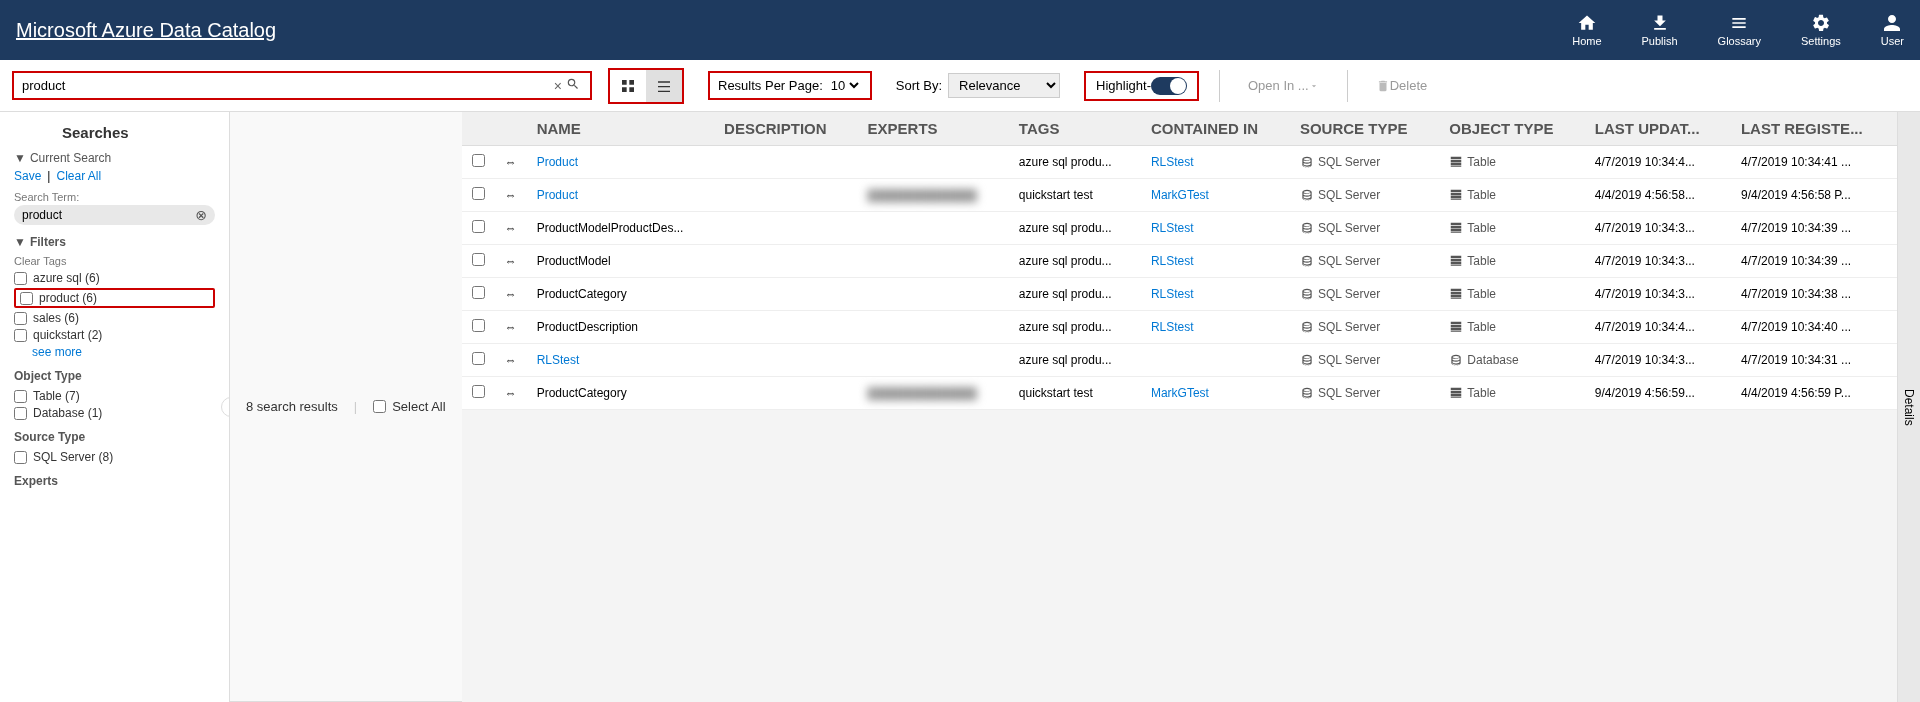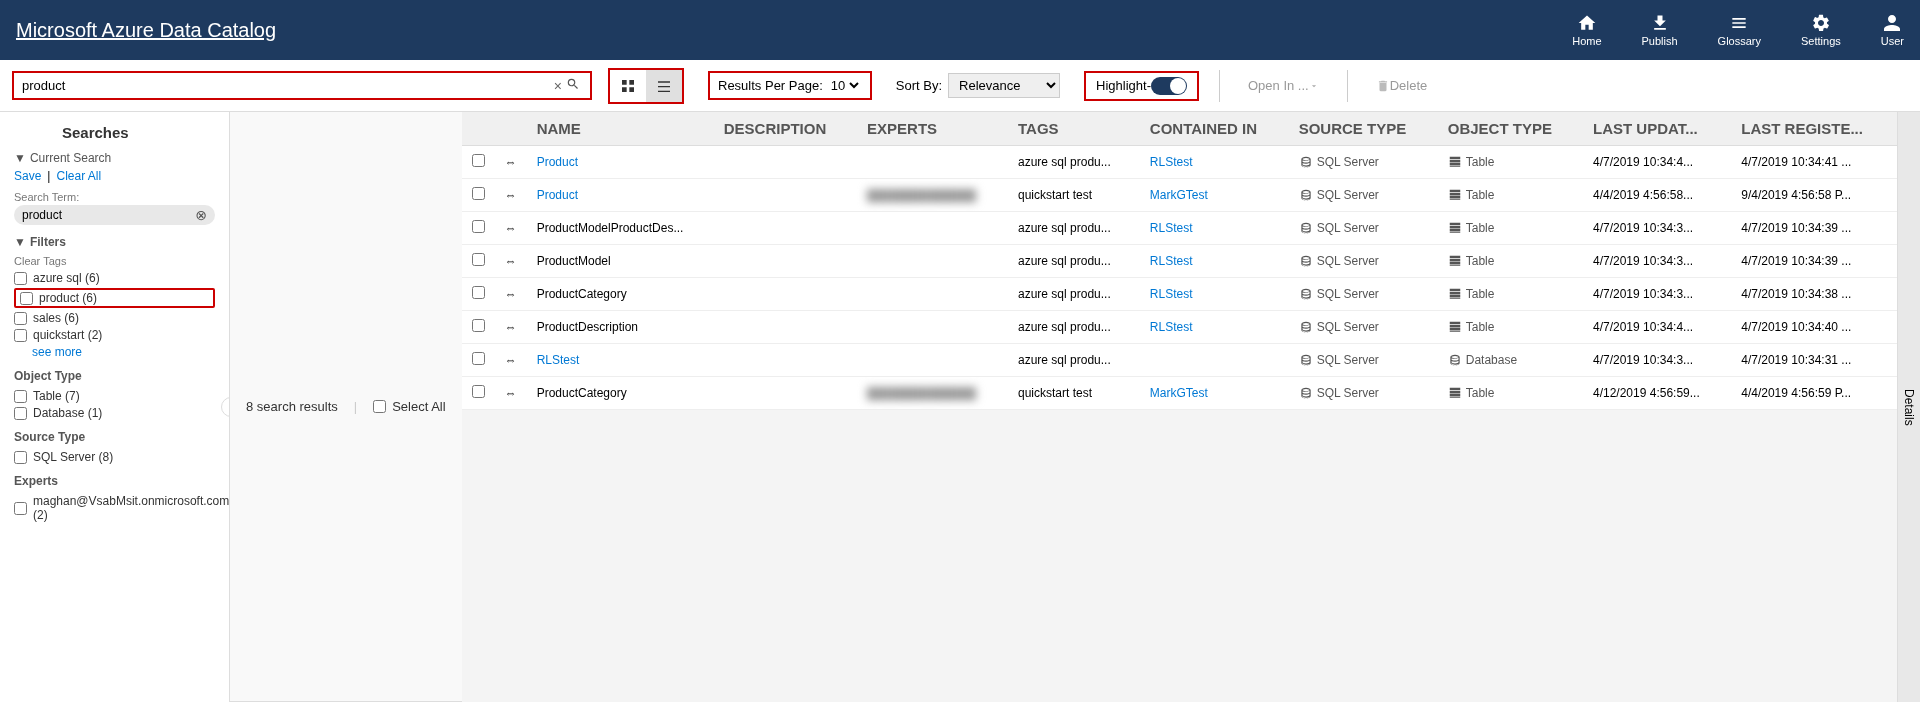--- a/index.html
+++ b/index.html
@@ -528,24 +528,20 @@
       <div class="filter-title" style="margin-top:10px;">
         <span>Source Type</span>
       </div>
       <div class="filter-item">
         <input type="checkbox" style="">
         <span>SQL Server (8)</span>
       </div>
 
       <div class="filter-title" style="margin-top:10px;">
         <span>Experts</span>
-      </div>
-      <div class="filter-item">
-        <input type="checkbox" style="">
-        <span>maghan@VsabMsit.onmicrosoft.com (2)</span>
       </div>
     </div>
 
     <div class="collapse-btn">‹</div>
   </div>
 
   <div class="results-panel">
     <div class="results-header">
       <span class="results-count">8 search results</span>
       <span style="color:#ccc;">|</span>
@@ -764,21 +760,21 @@
                     </svg> SQL Server
       </span>
     </td>
     <td>
       <span class="icon-cell">
         <svg width="14" height="14" viewBox="0 0 24 24" fill="#555">
                       <path d="M3 3h18v4H3zm0 5h18v4H3zm0 5h18v4H3zm0 5h18v2H3z"></path>
                     </svg> Table
       </span>
     </td>
-    <td><span>4/12/2019 4:56:59...</span></td>
+    <td><span>9/4/2019 4:56:59...</span></td>
     <td><span>4/4/2019 4:56:59 P...</span></td>
   </tr>
             </tbody>
         </table>
       </div>
 
       <div class="details-tab">Details</div>
     </div>
   </div>
 </div>

